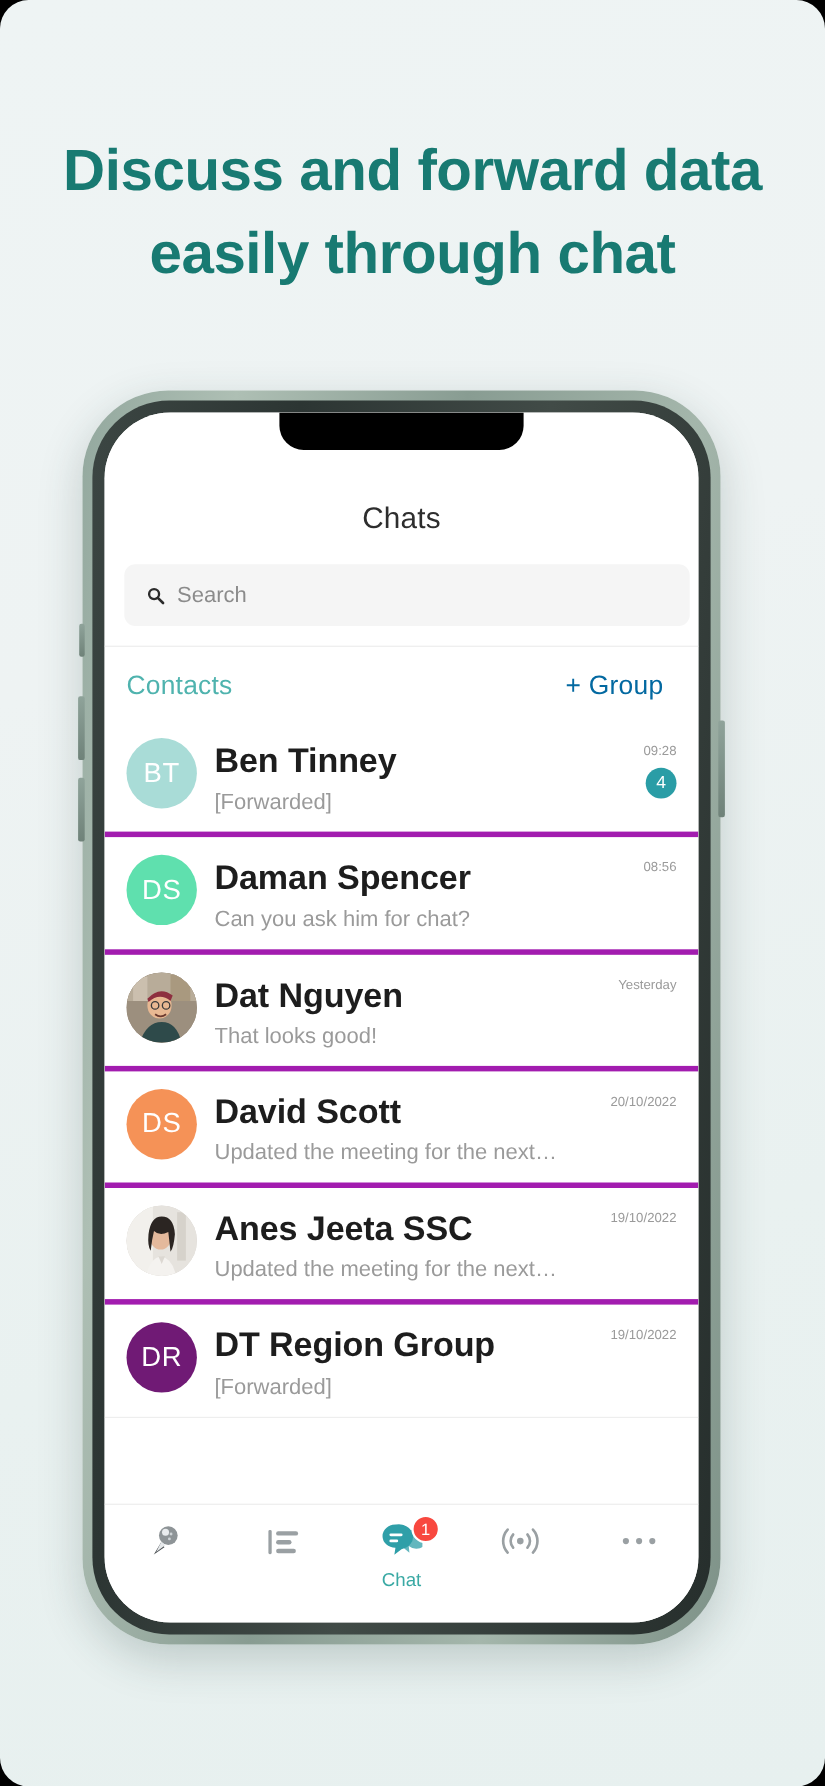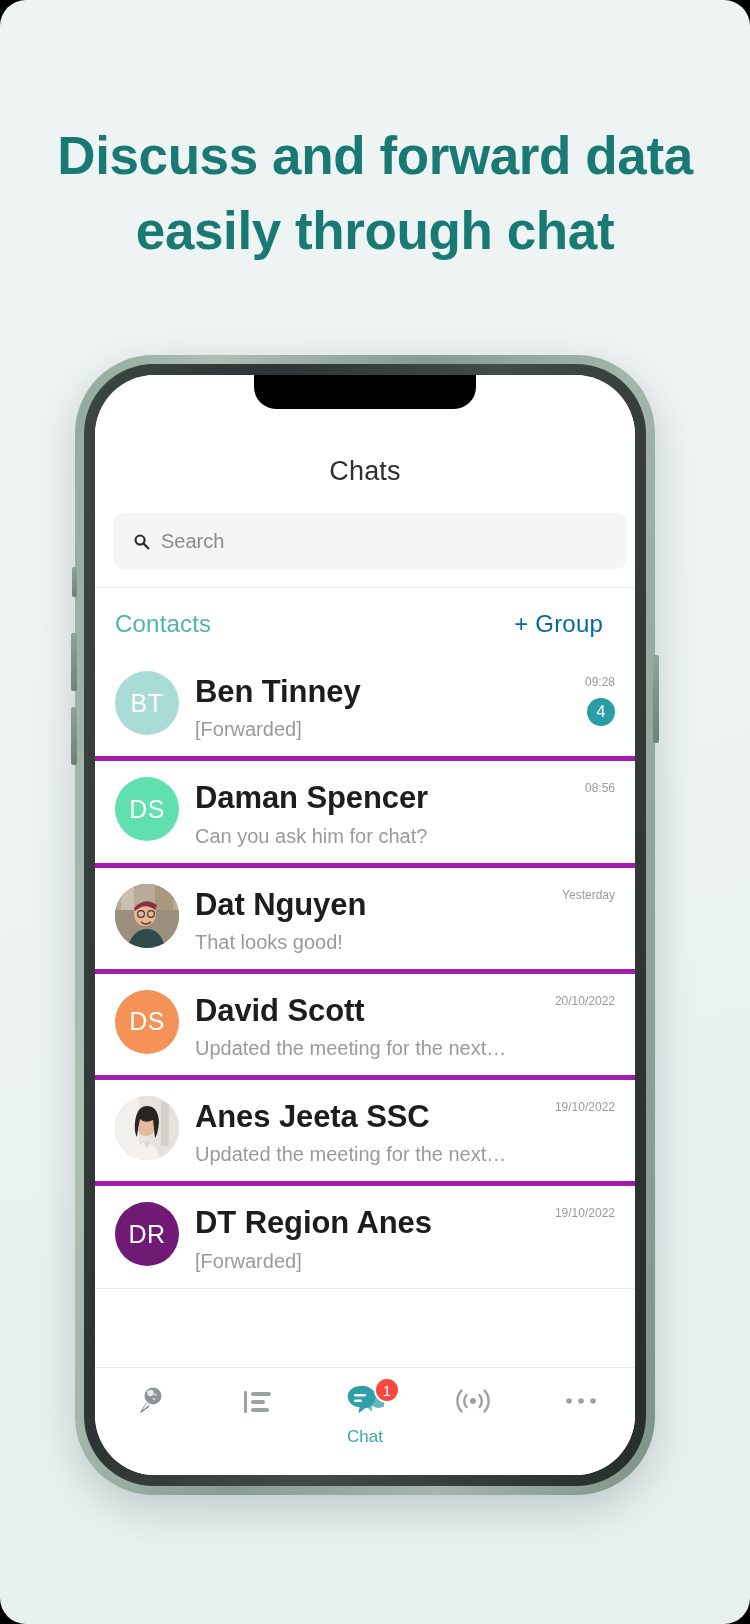--- a/index.html
+++ b/index.html
@@ -325,21 +325,21 @@
             <div class="chat-meta">
               <div class="chat-time">19/10/2022</div>
             </div>
           </div>
 
           <div class="chat-row">
             <div class="avatar" style="background:#701a75">
               <span>DR</span>
             </div>
             <div class="chat-main">
-              <div class="chat-name">DT Region Anes</div>
+              <div class="chat-name">DT Region Group</div>
               <div class="chat-msg">[Forwarded]</div>
             </div>
             <div class="chat-meta">
               <div class="chat-time">19/10/2022</div>
             </div>
           </div>
 
           <div style="border-top:1px solid #ededed"></div>
         </div>
 

